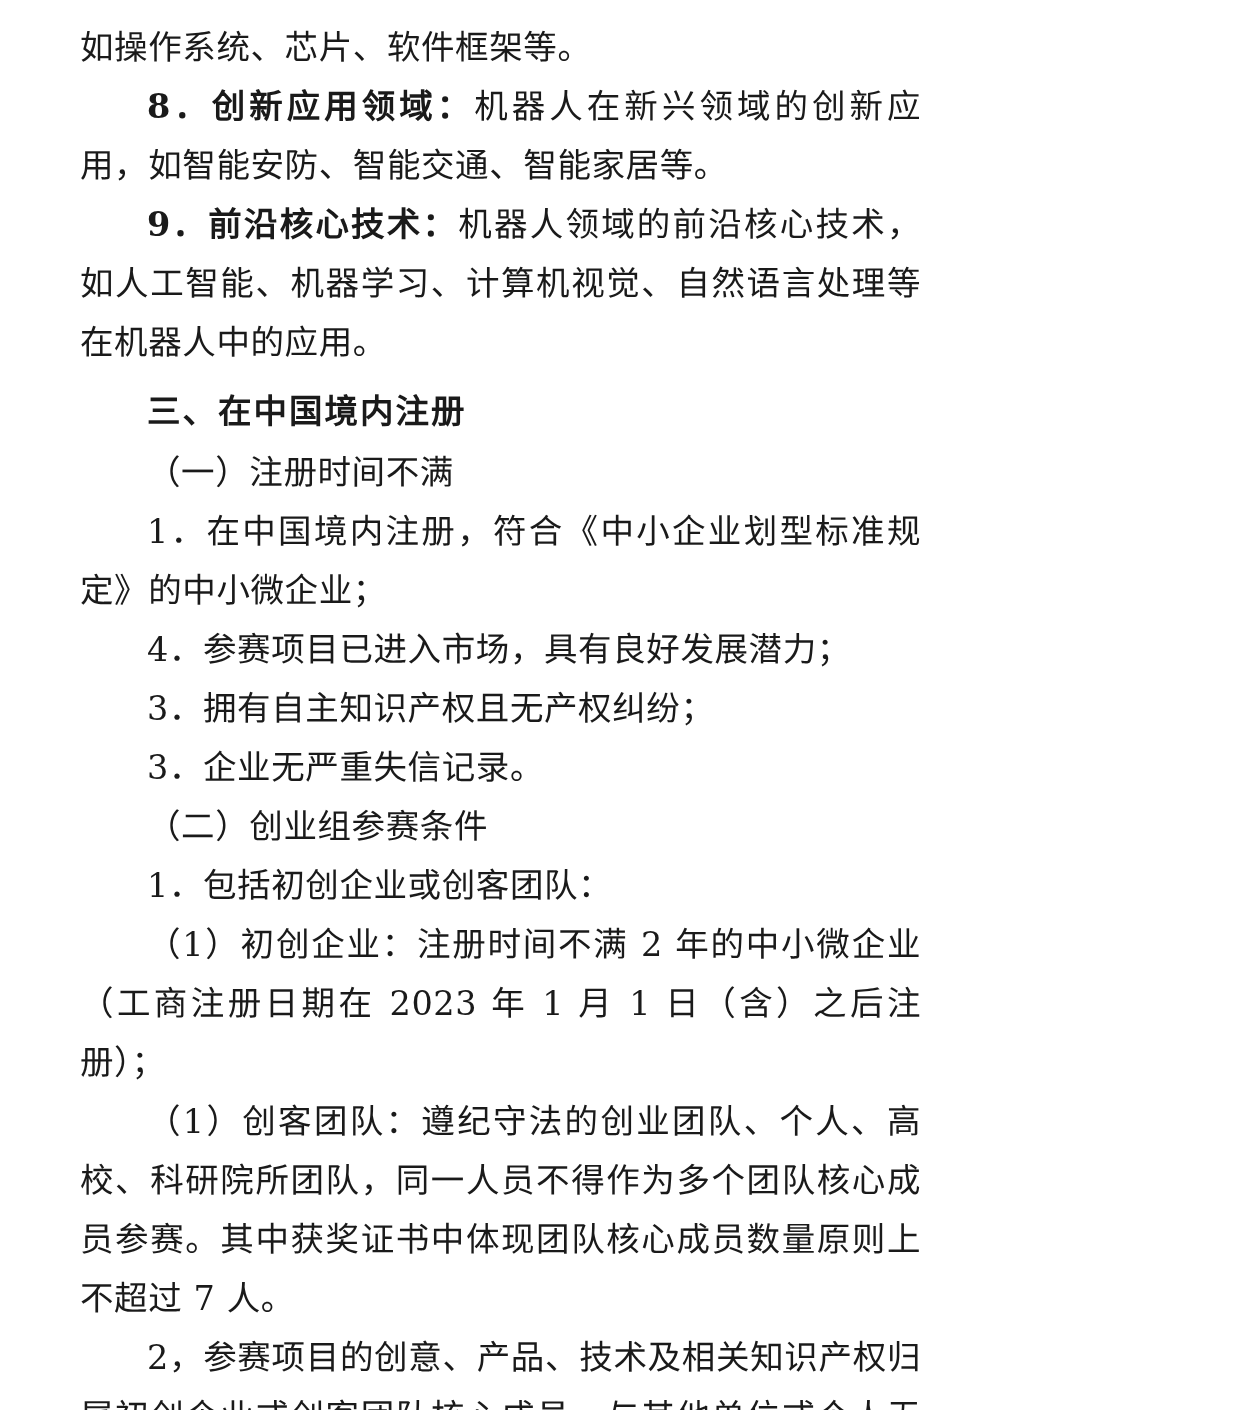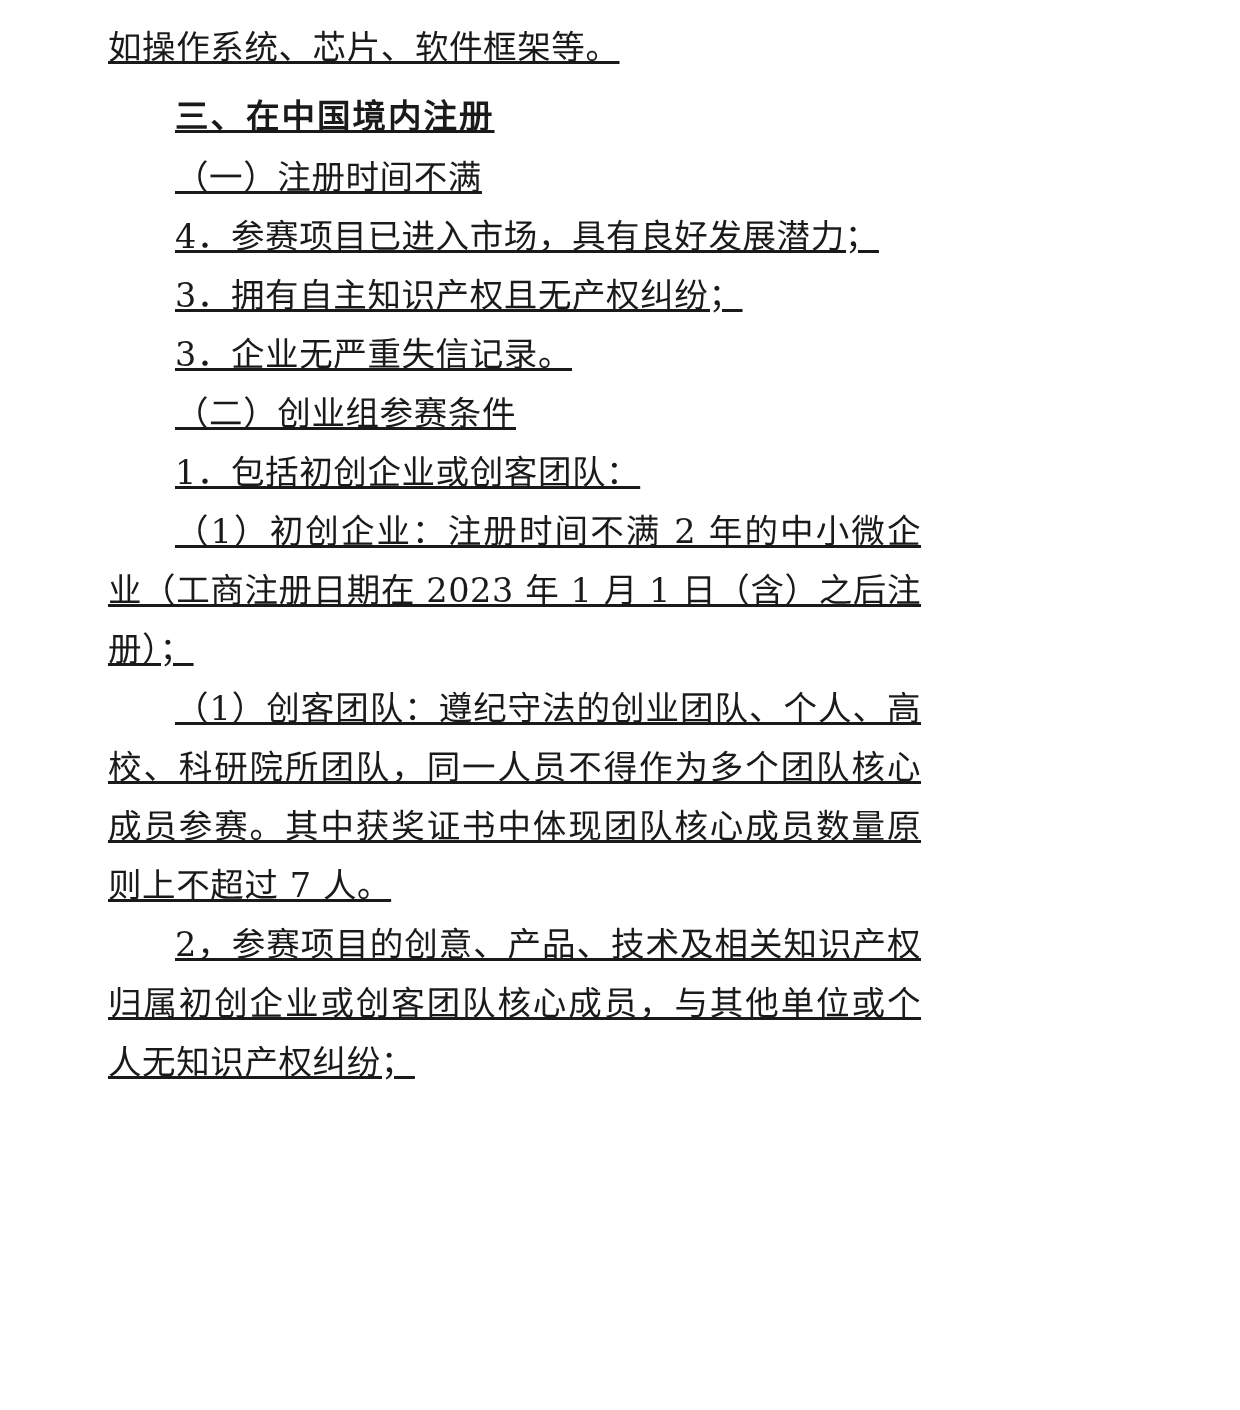--- a/index.html
+++ b/index.html
@@ -12,22 +12,21 @@
     height: 1410px;
     font-family: "DejaVu Serif", "Liberation Serif", serif;
     color: #1a1a1a;
     position: relative;
     overflow: hidden;
   }
   .page {
     box-sizing: border-box;
     width: 1111px;
     height: 1410px;
-    padding: 18px 190px 0 108px;
-    text-decoration: underline;
+    padding: 18px 190px 0 80px;
   }
   .doc-body {
     font-size: 33.5px;
     line-height: 59px;
     letter-spacing: 0.6px;
     text-align: justify;
     text-justify: inter-ideograph;
   }
   p {
     margin: 0;
@@ -52,26 +51,29 @@
   }
 </style>
 </head>
 <body>
 
 <div class="page">
   <div class="doc-body">
 
     <p class="para-flush">如操作系统、芯片、软件框架等。</p>
 
+    <p class="para-indent"><span class="lead-bold">8．创新应用领域：</span><span>机器人在新兴领域的创新应用，如智能安防、智能交通、智能家居等。</span></p>
 
+    <p class="para-indent"><span class="lead-bold">9．前沿核心技术：</span><span>机器人领域的前沿核心技术，如人工智能、机器学习、计算机视觉、自然语言处理等在机器人中的应用。</span></p>
 
     <p class="heading">三、在中国境内注册</p>
 
     <p class="para-indent">（一）注册时间不满</p>
 
+    <p class="para-indent">1．在中国境内注册，符合《中小企业划型标准规定》的中小微企业；</p>
 
     <p class="para-indent">4．参赛项目已进入市场，具有良好发展潜力；</p>
 
     <p class="para-indent">3．拥有自主知识产权且无产权纠纷；</p>
 
     <p class="para-indent">3．企业无严重失信记录。</p>
 
     <p class="para-indent">（二）创业组参赛条件</p>
 
     <p class="para-indent">1．包括初创企业或创客团队：</p>

